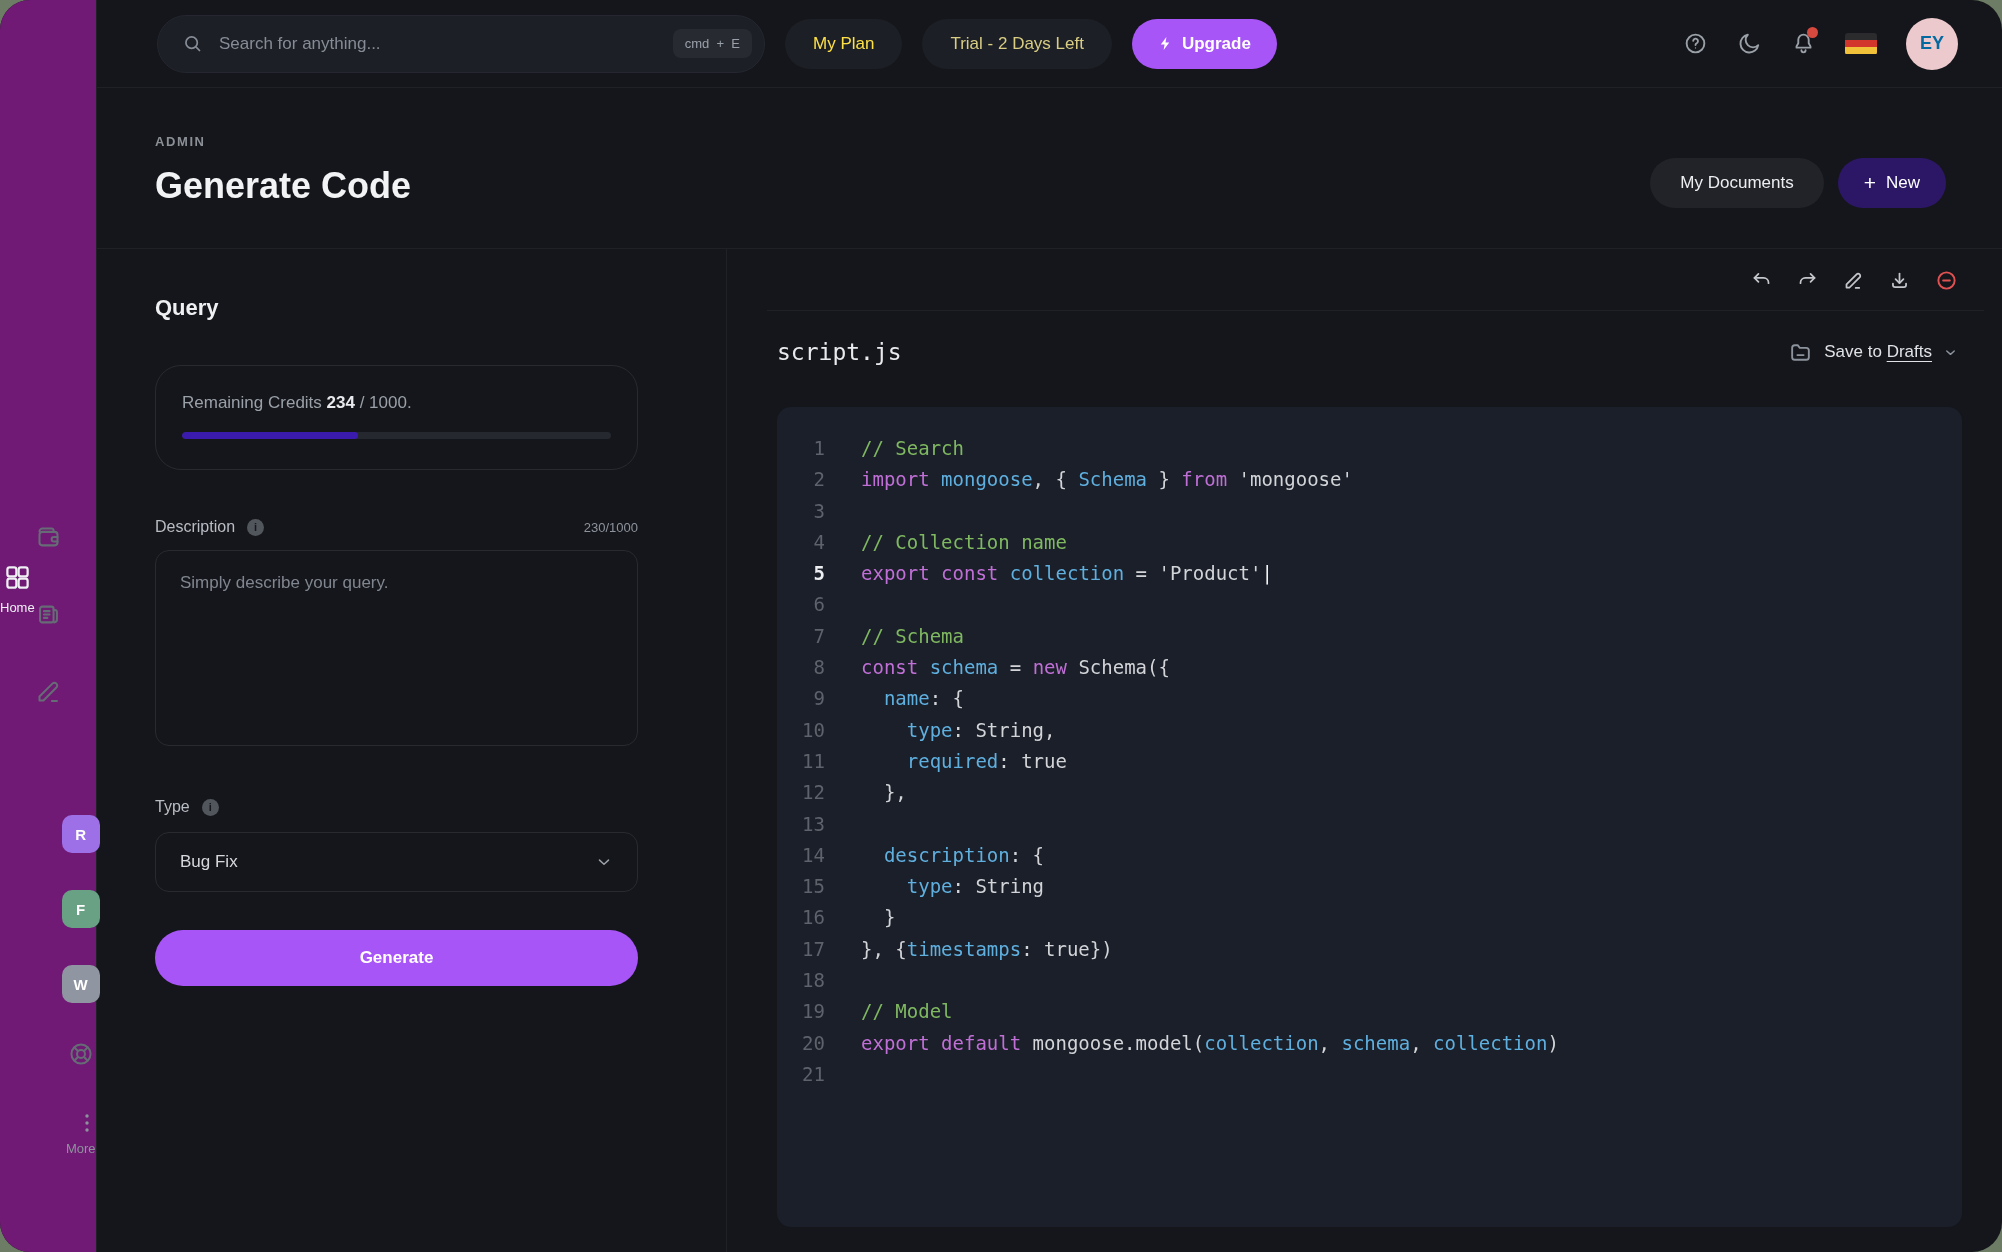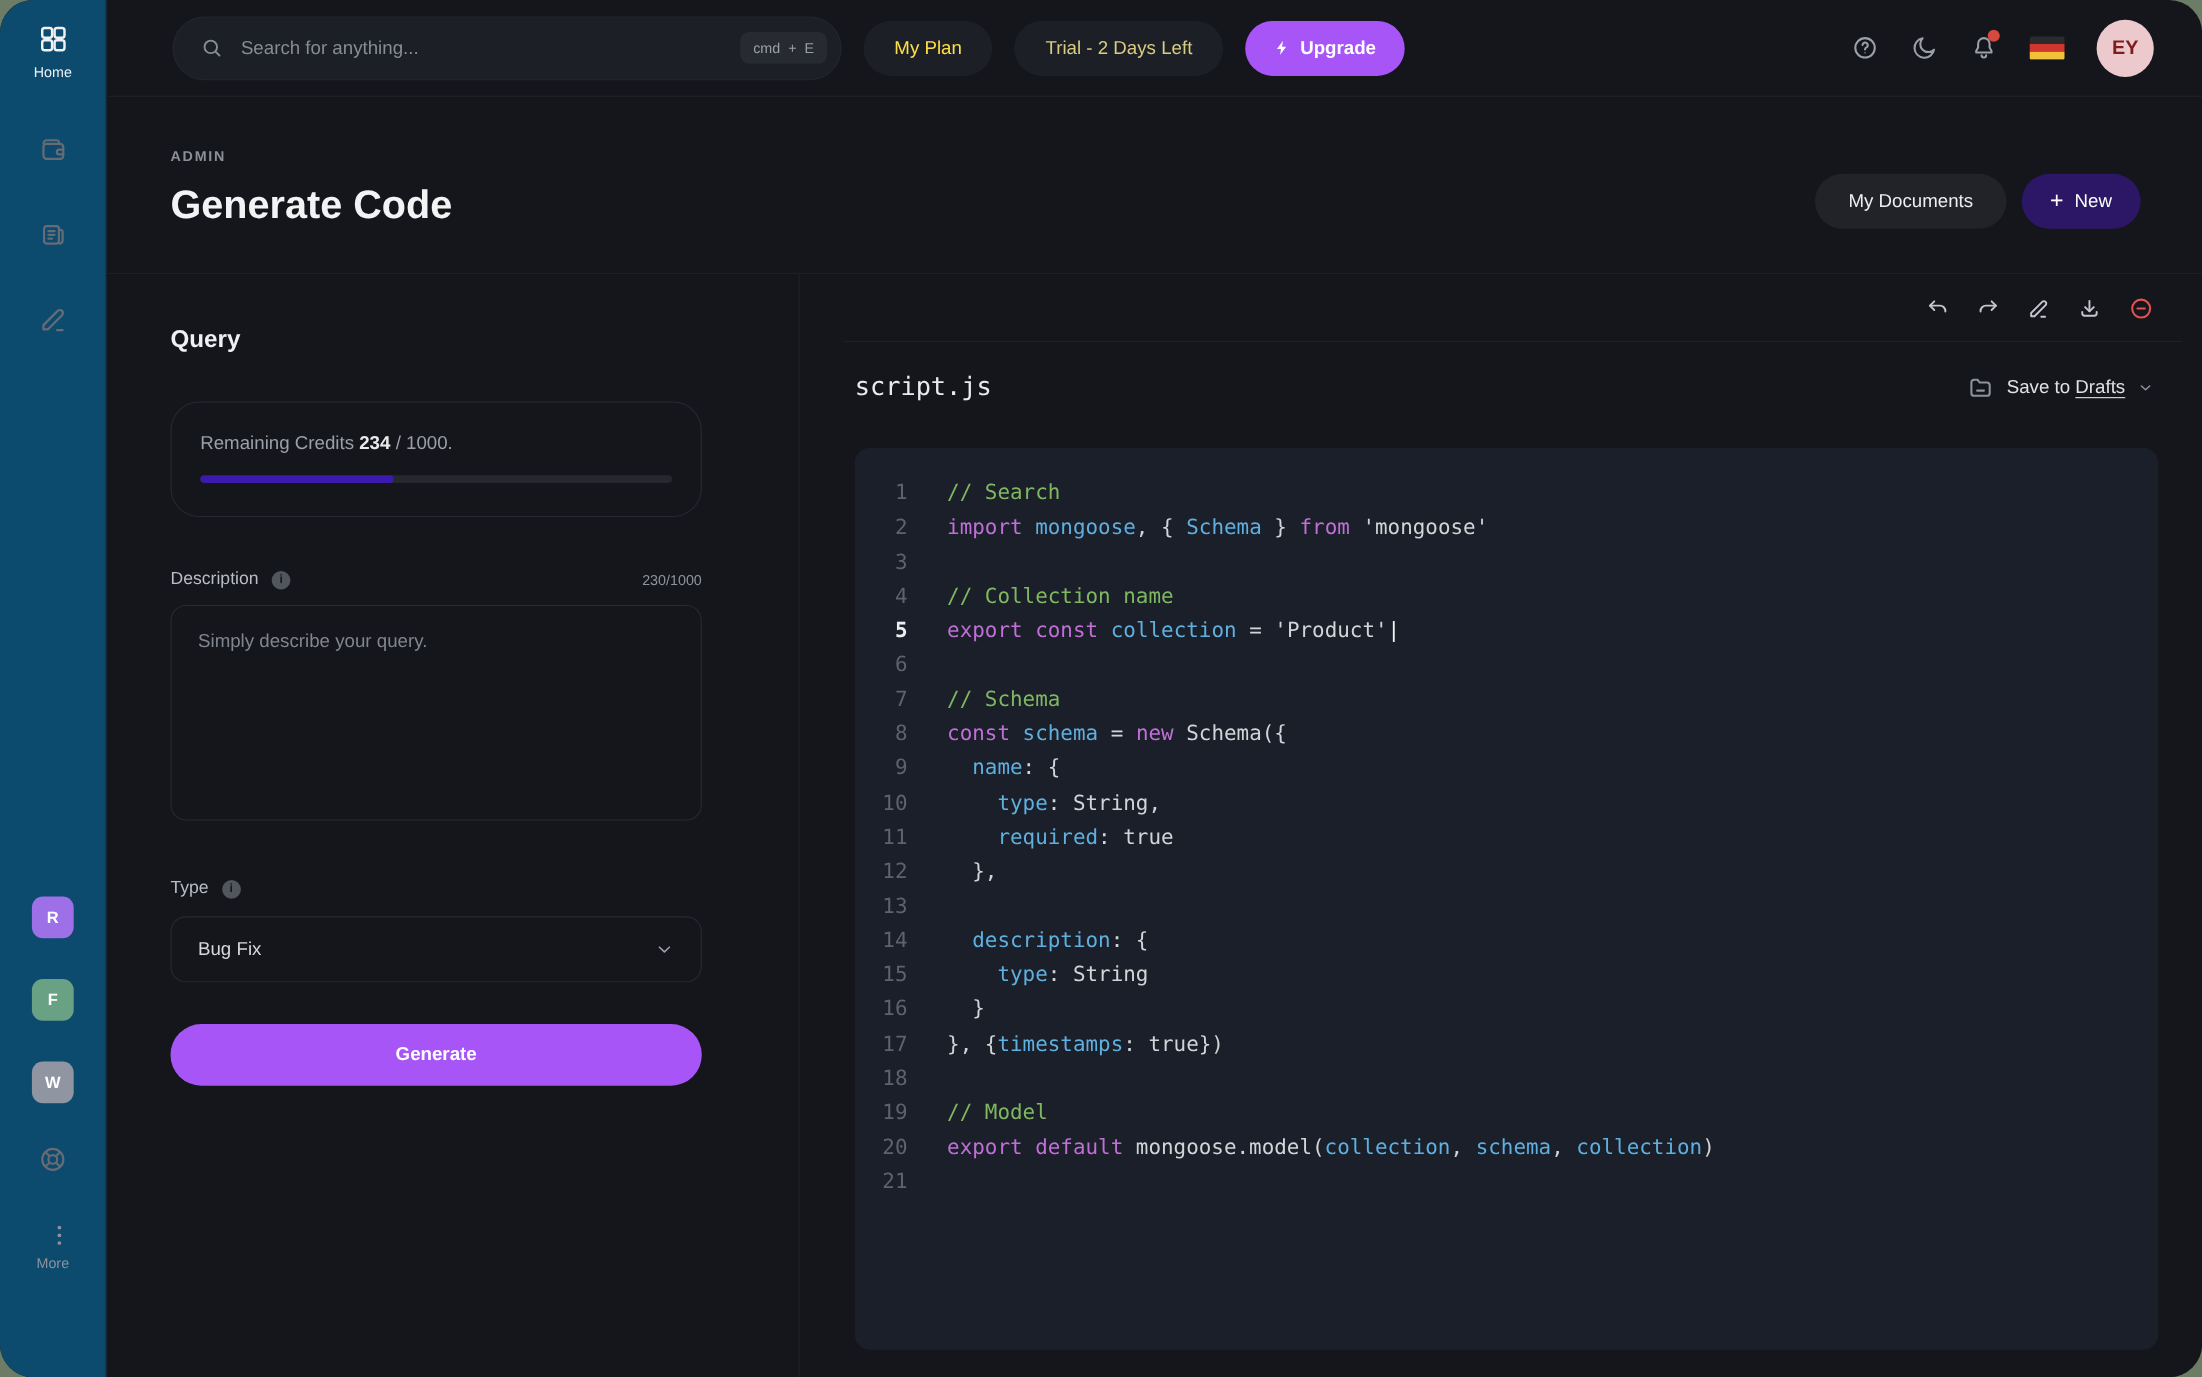--- a/index.html
+++ b/index.html
@@ -1,20 +1,20 @@
 <!DOCTYPE html>
 <html><head>
 <meta charset="utf-8">
 <style>
   html,body{margin:0;padding:0;background:#6d7c64;font-family:"Liberation Sans",sans-serif;}
   .stage{width:2002px;height:1252px;position:relative;}
   .app{position:absolute;inset:0;background:#15161b;border-radius:30px;overflow:hidden;display:flex;color:#e8eaee;}
   svg{display:block;}
   
-  .sidebar{width:97px;background:#0c4a6e;border-right:1px solid #1f2127;display:flex;flex-direction:column;align-items:center;padding:22px 0 96px 0;box-sizing:border-box;flex:none;}
+  .sidebar{width:97px;background:#701a75;border-right:1px solid #1f2127;display:flex;flex-direction:row;align-items:center;padding:22px 0 96px 0;box-sizing:border-box;flex:none;}
   .home-block{display:flex;flex-direction:column;align-items:center;gap:9px;cursor:pointer;}
   .home-label{font-size:13px;color:#eef0f3;}
   .side-icons{display:flex;flex-direction:column;gap:50px;margin-top:50px;align-items:center;}
   .side-icon{color:#666c75;cursor:pointer;}
   .side-bottom{margin-top:auto;display:flex;flex-direction:column;align-items:center;gap:37px;}
   .ws-avatar{width:38px;height:38px;border-radius:10px;display:flex;align-items:center;justify-content:center;font-size:15px;font-weight:600;color:#fff;cursor:pointer;}
   .more-block{display:flex;flex-direction:column;align-items:flex-end;gap:8px;margin-top:8px;cursor:pointer;}
   .more-label{font-size:13px;color:#8d939c;}
   
   .main{flex:1;display:flex;flex-direction:column;min-width:0;}
@@ -24,21 +24,21 @@
   .search input::placeholder{color:#868c96;}
   .kbd-badge{background:#272a31;color:#9aa0a9;font-size:13px;padding:7px 12px;border-radius:8px;white-space:pre;}
   .pill{height:50px;border-radius:25px;background:#1c1f25;display:flex;align-items:center;padding:0 28px;font-size:17px;color:#fde047;cursor:pointer;white-space:nowrap;}
   .pill.trial{color:#d9cd84;}
   .pill.upgrade{background:#a855f7;color:#fff;font-weight:600;gap:9px;padding:0 26px;}
   .top-right{margin-left:auto;display:flex;align-items:center;gap:29px;}
   .tool-ic{color:#9aa0a8;cursor:pointer;position:relative;}
   .bell-dot{position:absolute;top:-4px;right:-2px;width:11px;height:11px;border-radius:50%;background:#d6493e;}
   .flag{width:32px;height:22px;border-radius:3px;overflow:hidden;display:flex;flex-direction:column;cursor:pointer;}
   .flag div{flex:1;}
-  .avatar{width:52px;height:52px;border-radius:50%;background:#ecc9cc;color:#7f1d1d;display:flex;align-items:center;justify-content:center;font-size:18px;font-weight:700;cursor:pointer;}
+  .avatar{width:52px;height:52px;border-radius:50%;background:#ecc9cc;color:#0369a1;display:flex;align-items:center;justify-content:center;font-size:18px;font-weight:700;cursor:pointer;}
   
   .page-header{padding:44px 56px 0 58px;display:flex;align-items:center;justify-content:space-between;}
   .eyebrow{font-size:13px;font-weight:700;letter-spacing:1.6px;color:#8b9097;}
   .page-title{font-size:36px;font-weight:700;color:#f2f3f5;margin-top:16px;}
   .header-actions{display:flex;gap:14px;align-items:center;margin-top:26px;}
   .btn-docs{height:50px;border-radius:25px;background:#212329;color:#eceef0;display:flex;align-items:center;padding:0 30px;font-size:17px;cursor:pointer;}
   .btn-new{height:50px;border-radius:25px;background:#2c1766;color:#fff;display:flex;align-items:center;gap:10px;padding:0 26px;font-size:17px;cursor:pointer;}
   .plus-glyph{font-size:21px;line-height:1;margin-top:-2px;}
   .divider-h{height:1px;background:#1f2127;margin-top:40px;}
   

